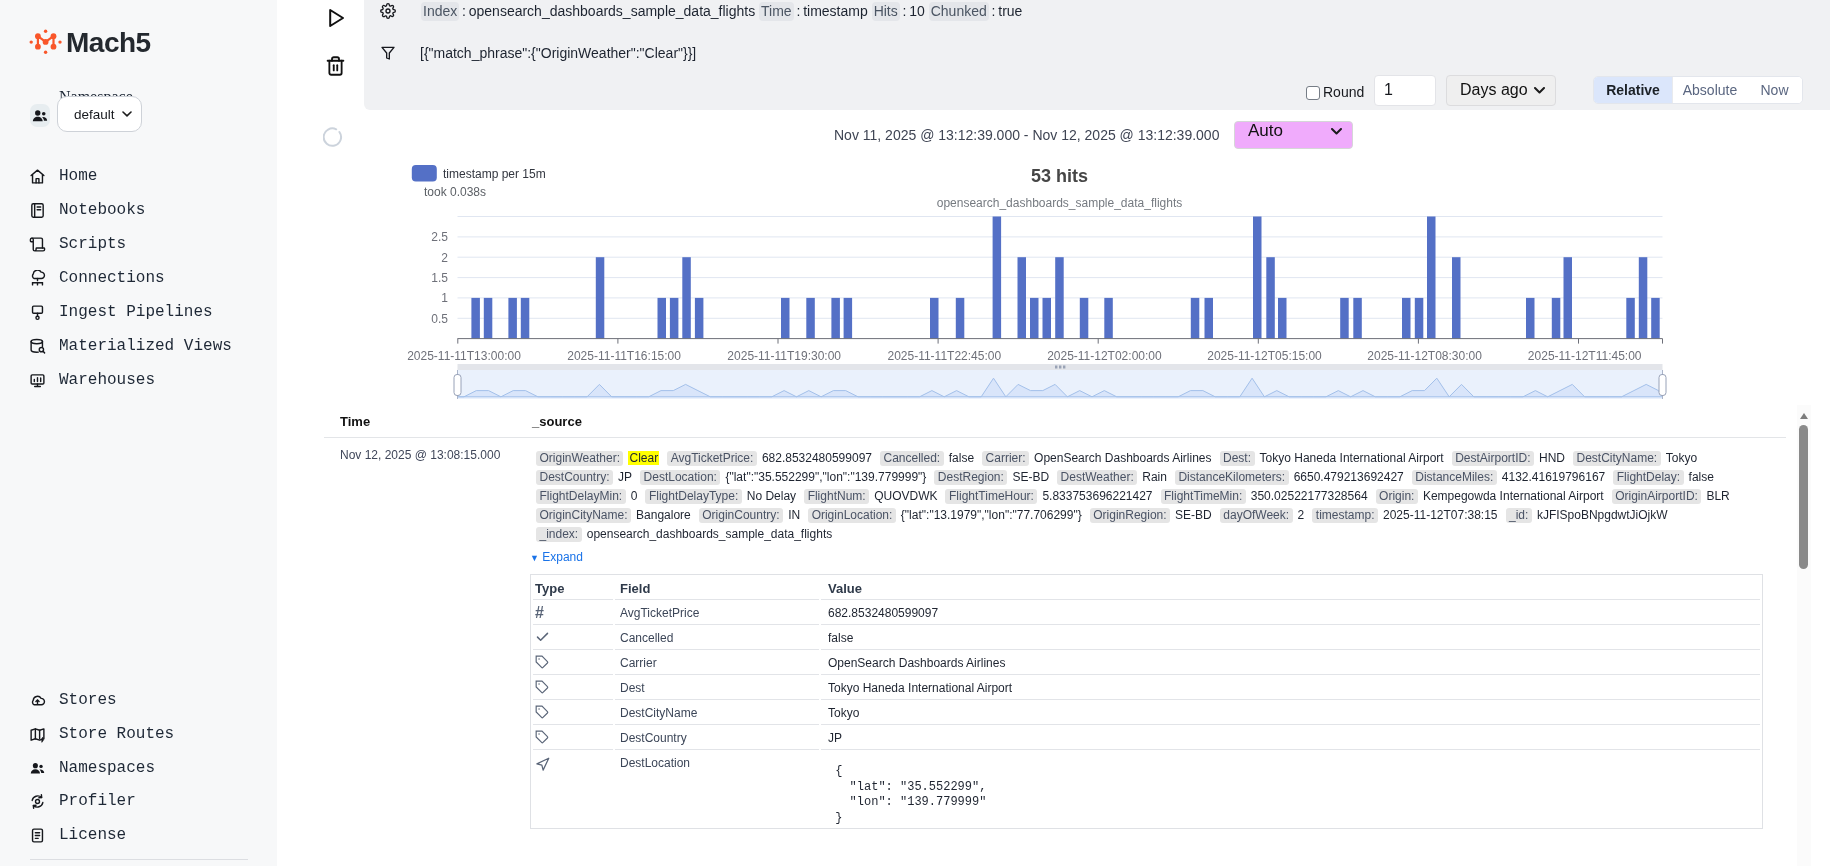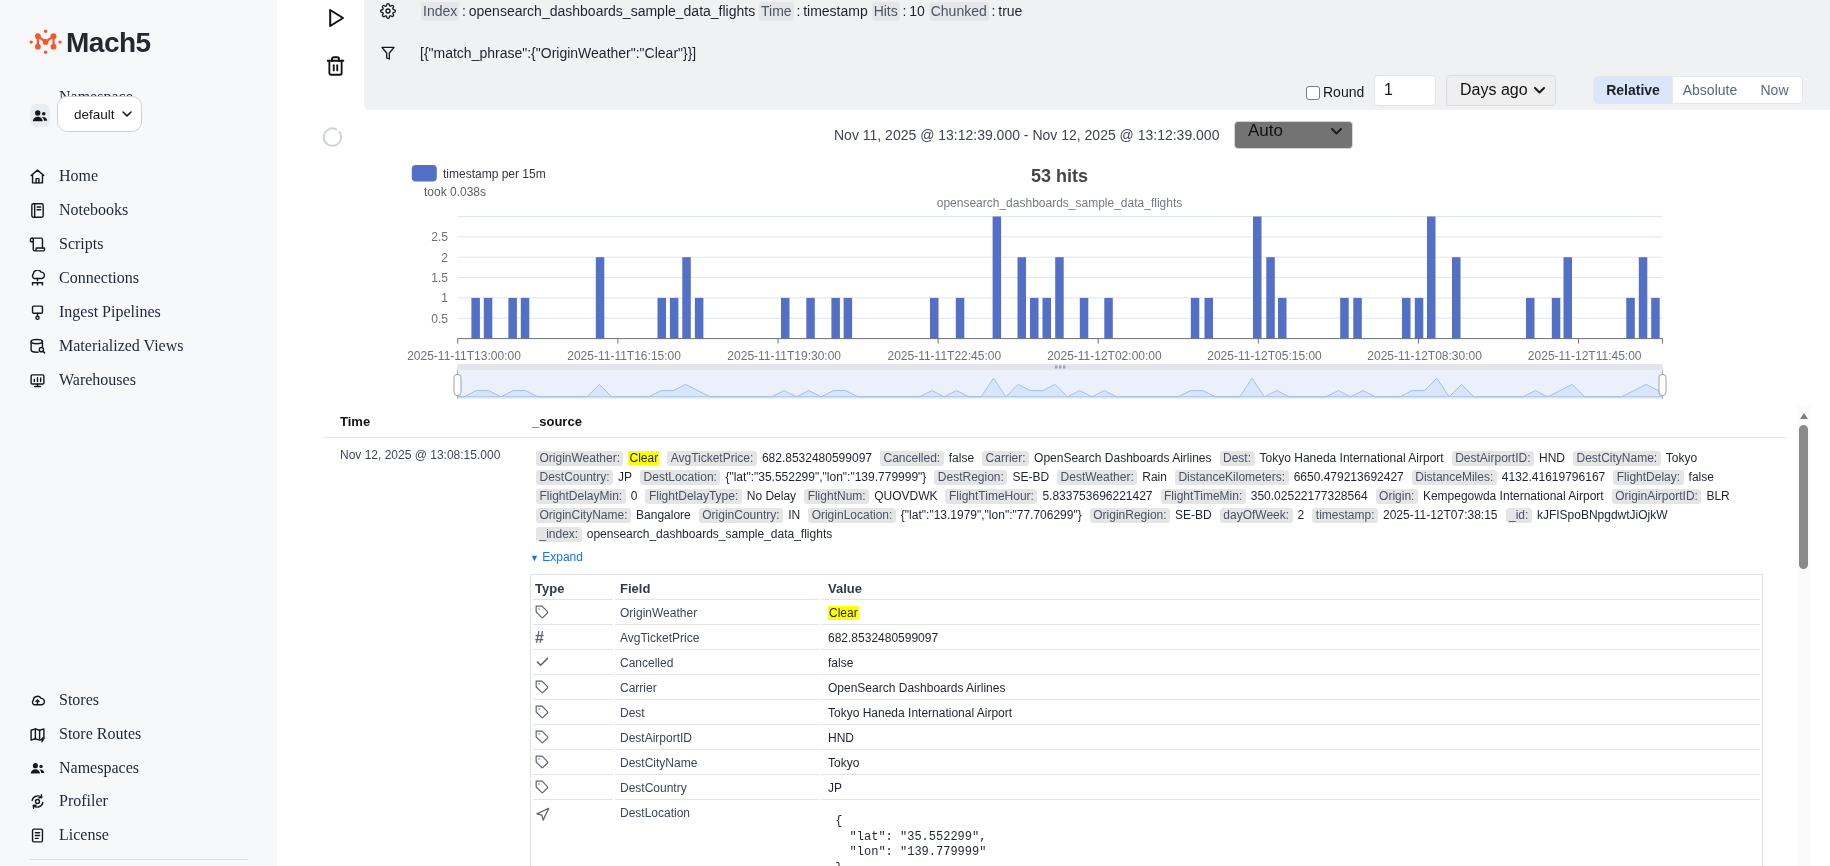--- a/index.html
+++ b/index.html
@@ -2,21 +2,21 @@
 <html><head>
 <meta charset="utf-8">
 <style>
   * { margin:0; padding:0; box-sizing:border-box; }
   html,body { width:1830px; height:866px; overflow:hidden; background:#fff;
     font-family:"Liberation Sans", sans-serif; }
   .abs { position:absolute; }
   
   #sidebar { position:absolute; left:0; top:0; width:277px; height:866px; background:#f7f8f9; }
   .navitem { position:absolute; left:29px; height:24px; display:flex; align-items:center;
-    font-family:Liberation Serif, serif; font-size:16px; color:#1e2836; }
+    font-family:Liberation Mono, monospace; font-size:16px; color:#1e2836; }
   .navitem svg { width:17px; height:17px; margin-right:13px; flex:none; }
   
   #toppanel { position:absolute; left:364px; top:0; width:1466px; height:110px;
     background:#f0f1f3; border-radius:0 0 0 6px; }
   .chip { display:inline-block; background:#e4e6ea; color:#4b5563; border-radius:4px;
     padding:1px 2px 2px 2px; }
   .metarow { position:absolute; font-size:14px; color:#1d2430; white-space:nowrap; }
   
   #roundlbl { position:absolute; left:1323px; top:84px; font-size:14px; color:#16181d; }
   #cb { position:absolute; left:1306px; top:86px; width:14px; height:14px;
@@ -180,21 +180,21 @@
 <div class="sel" style="left:1446px;top:74.5px;width:110px;height:31px;padding:0 10px 0 13px">Days ago <svg class="arr" viewBox="0 0 11 7">
       <path d="M1 1 L5.5 5.5 L10 1" fill="none" stroke="#1c1c1c" stroke-width="2" stroke-linecap="round" stroke-linejoin="round"></path>
     </svg></div>
 <div id="btngroup">
   <div style="width:78px;background:#dbe6fb;color:#1b2026;font-weight:bold">Relative</div>
   <div style="width:75px;background:#fff;color:#5a6680;border-left:1px solid #e8eaee">Absolute</div>
   <div style="flex:1;background:#fff;color:#5a6680">Now</div>
 </div>
 
 <div id="daterow">Nov 11, 2025 @ 13:12:39.000 - Nov 12, 2025 @ 13:12:39.000</div>
-<div class="sel" style="left:1234px;top:120.5px;width:119px;height:28px;padding:0 10px 7px 13px;font-size:17px;background:#737373;border-color:#d6d6d8">Auto <svg class="arr" viewBox="0 0 11 7">
+<div class="sel" style="left:1234px;top:120.5px;width:119px;height:28px;padding:0 10px 7px 13px;font-size:17px;background:#f0abfc;border-color:#d6d6d8">Auto <svg class="arr" viewBox="0 0 11 7">
       <path d="M1 1 L5.5 5.5 L10 1" fill="none" stroke="#1c1c1c" stroke-width="2" stroke-linecap="round" stroke-linejoin="round"></path>
     </svg></div>
 
 <svg class="abs" style="left:323px;top:127px" width="20" height="20" viewBox="0 0 20 20">
   <path d="M 13.2 2.3 A 8.7 8.7 0 1 0 16.4 5.0" fill="none" stroke="#ccd3dc" stroke-width="2" stroke-linecap="round"></path>
 </svg>
 
 <svg id="chart" class="abs" style="left:277px;top:150px" width="1553" height="260" viewBox="277 150 1553 260">
     <line x1="457.5" y1="318.3" x2="1662.5" y2="318.3" stroke="#e0e6f1" stroke-width="1"></line>
     <line x1="457.5" y1="297.9" x2="1662.5" y2="297.9" stroke="#e0e6f1" stroke-width="1"></line>
@@ -297,62 +297,46 @@
 <div class="abs" style="left:530px;top:550px;font-size:12px;color:#1a73e8"><span style="font-size:9px">▼</span> Expand</div>
 
 <table id="exptable">
   <tbody>
       <tr>
         <th class="c1">Type</th>
         <th class="c2">Field</th>
         <th class="c3">Value</th>
       </tr>
   <tr>
+        <td class="c1"><span style="color:#5a6578;font-size:16px;font-weight:bold">#</span></td>
+        <td class="f c2">AvgTicketPrice</td>
+        <td class="c3">682.8532480599097</td>
+      </tr>
+  <tr>
+        <td class="c1"><svg width="15" height="15" viewBox="0 0 24 24" fill="none" stroke="#5a6578" stroke-width="2.4" stroke-linecap="round" stroke-linejoin="round">
+            <path d="M4 13l5 5L20 7"></path>
+          </svg></td>
+        <td class="f c2">Cancelled</td>
+        <td class="c3">false</td>
+      </tr>
+  <tr>
         <td class="c1"><svg width="14" height="14" viewBox="0 0 24 24" fill="none" stroke="#5a6578" stroke-width="2">
             <path d="M12 2H2v10l9.3 9.3a1.7 1.7 0 0 0 2.4 0l7.6-7.6a1.7 1.7 0 0 0 0-2.4z"></path>
             <circle cx="7" cy="7" r="1.3" fill="#5a6578" stroke="none"></circle>
           </svg></td>
-        <td class="f c2">OriginWeather</td>
-        <td class="c3"><mark>Clear</mark></td>
-      </tr>
-  <tr>
-        <td class="c1"><span style="color:#5a6578;font-size:16px;font-weight:bold">#</span></td>
-        <td class="f c2">AvgTicketPrice</td>
-        <td class="c3">682.8532480599097</td>
-      </tr>
-  <tr>
-        <td class="c1"><svg width="15" height="15" viewBox="0 0 24 24" fill="none" stroke="#5a6578" stroke-width="2.4" stroke-linecap="round" stroke-linejoin="round">
-            <path d="M4 13l5 5L20 7"></path>
-          </svg></td>
-        <td class="f c2">Cancelled</td>
-        <td class="c3">false</td>
+        <td class="f c2">Carrier</td>
+        <td class="c3">OpenSearch Dashboards Airlines</td>
       </tr>
   <tr>
         <td class="c1"><svg width="14" height="14" viewBox="0 0 24 24" fill="none" stroke="#5a6578" stroke-width="2">
             <path d="M12 2H2v10l9.3 9.3a1.7 1.7 0 0 0 2.4 0l7.6-7.6a1.7 1.7 0 0 0 0-2.4z"></path>
             <circle cx="7" cy="7" r="1.3" fill="#5a6578" stroke="none"></circle>
           </svg></td>
-        <td class="f c2">Carrier</td>
-        <td class="c3">OpenSearch Dashboards Airlines</td>
-      </tr>
-  <tr>
-        <td class="c1"><svg width="14" height="14" viewBox="0 0 24 24" fill="none" stroke="#5a6578" stroke-width="2">
-            <path d="M12 2H2v10l9.3 9.3a1.7 1.7 0 0 0 2.4 0l7.6-7.6a1.7 1.7 0 0 0 0-2.4z"></path>
-            <circle cx="7" cy="7" r="1.3" fill="#5a6578" stroke="none"></circle>
-          </svg></td>
         <td class="f c2">Dest</td>
         <td class="c3">Tokyo Haneda International Airport</td>
-      </tr>
-  <tr>
-        <td class="c1"><svg width="14" height="14" viewBox="0 0 24 24" fill="none" stroke="#5a6578" stroke-width="2">
-            <path d="M12 2H2v10l9.3 9.3a1.7 1.7 0 0 0 2.4 0l7.6-7.6a1.7 1.7 0 0 0 0-2.4z"></path>
-            <circle cx="7" cy="7" r="1.3" fill="#5a6578" stroke="none"></circle>
-          </svg></td>
-        <td class="f c2">DestAirportID</td>
-        <td class="c3">HND</td>
       </tr>
   <tr>
         <td class="c1"><svg width="14" height="14" viewBox="0 0 24 24" fill="none" stroke="#5a6578" stroke-width="2">
             <path d="M12 2H2v10l9.3 9.3a1.7 1.7 0 0 0 2.4 0l7.6-7.6a1.7 1.7 0 0 0 0-2.4z"></path>
             <circle cx="7" cy="7" r="1.3" fill="#5a6578" stroke="none"></circle>
           </svg></td>
         <td class="f c2">DestCityName</td>
         <td class="c3">Tokyo</td>
       </tr>
   <tr>

